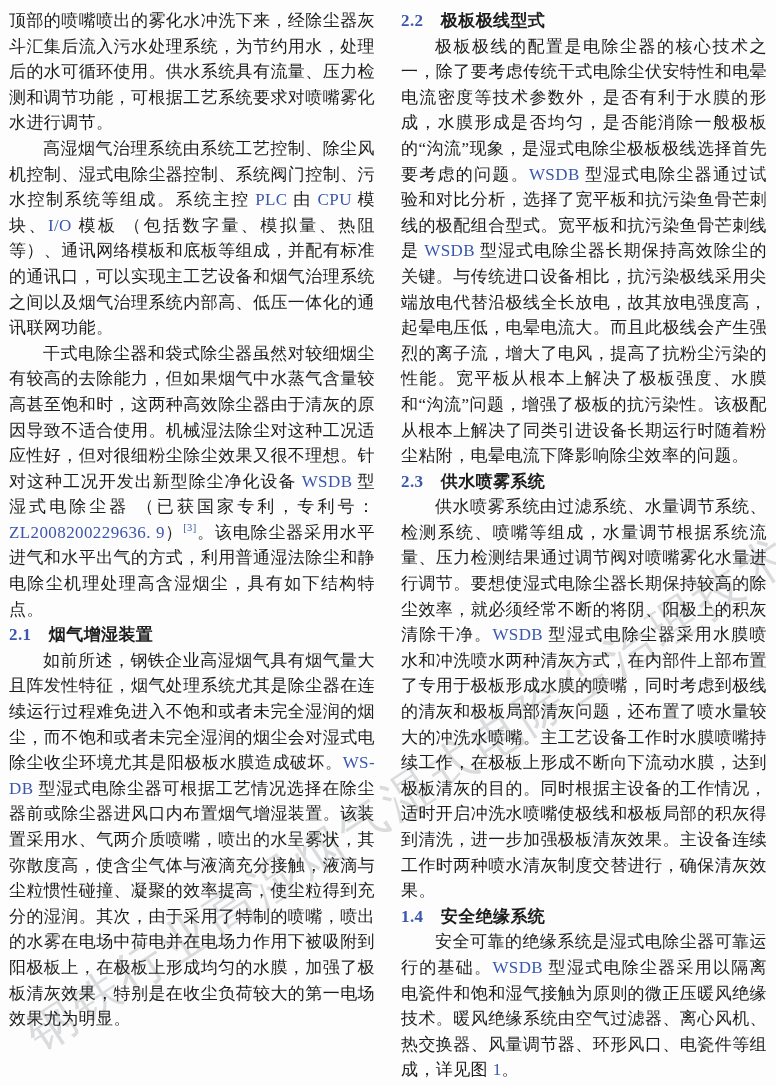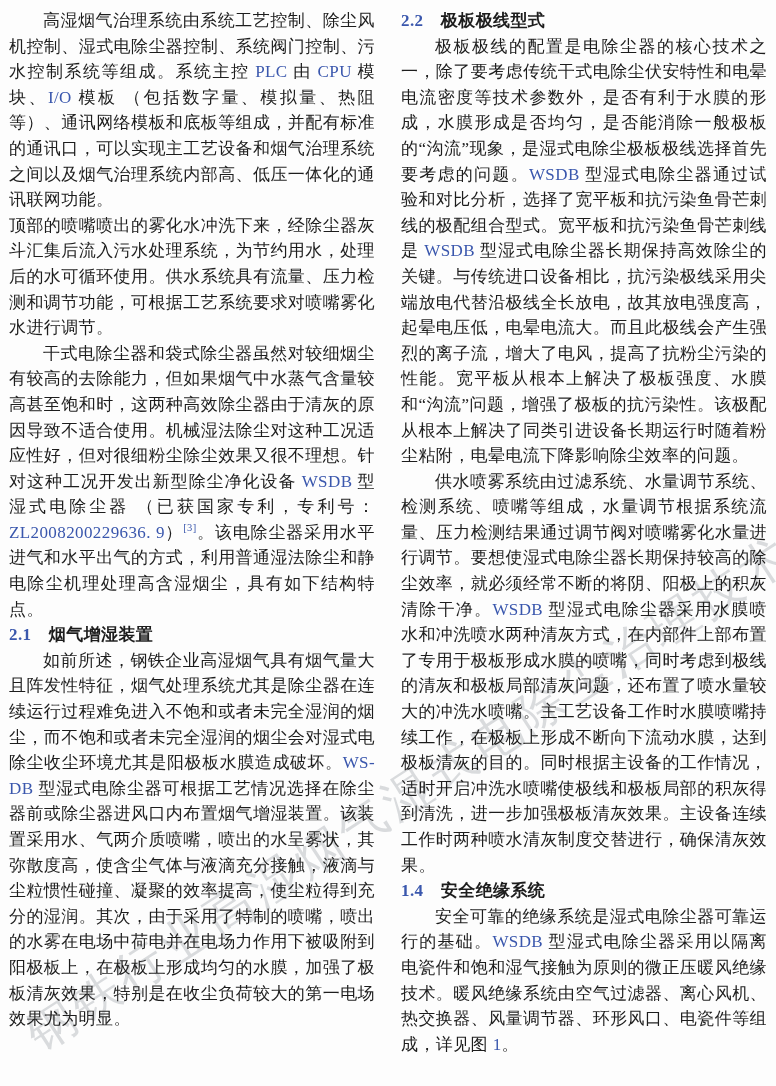--- a/index.html
+++ b/index.html
@@ -68,26 +68,27 @@
     color: var(--latin, #3a57ad);
     line-height: 0;
   }
 </style>
 </head>
 <body>
 
 <div class="page">
   <div class="watermark">钢铁行业高湿烟气湿式电除尘治理技术</div>
   <div class="col col-left">
+      <p class="para">顶部的喷嘴喷出的雾化水冲洗下来，经除尘器灰斗汇集后流入污水处理系统，为节约用水，处理后的水可循环使用。供水系统具有流量、压力检测和调节功能，可根据工艺系统要求对喷嘴雾化水进行调节。</p>
       <p class="para indent">高湿烟气治理系统由系统工艺控制、除尘风机控制、湿式电除尘器控制、系统阀门控制、污水控制系统等组成。系统主控 <span class="latin">PLC</span> 由 <span class="latin">CPU</span> 模块、<span class="latin">I/O</span> 模板 （包括数字量、模拟量、热阻等）、通讯网络模板和底板等组成，并配有标准的通讯口，可以实现主工艺设备和烟气治理系统之间以及烟气治理系统内部高、低压一体化的通讯联网功能。</p>
-      <p class="para">顶部的喷嘴喷出的雾化水冲洗下来，经除尘器灰斗汇集后流入污水处理系统，为节约用水，处理后的水可循环使用。供水系统具有流量、压力检测和调节功能，可根据工艺系统要求对喷嘴雾化水进行调节。</p>
       <p class="para indent">干式电除尘器和袋式除尘器虽然对较细烟尘有较高的去除能力，但如果烟气中水蒸气含量较高甚至饱和时，这两种高效除尘器由于清灰的原因导致不适合使用。机械湿法除尘对这种工况适应性好，但对很细粉尘除尘效果又很不理想。针对这种工况开发出新型除尘净化设备 <span class="latin">WSDB</span> 型湿式电除尘器 （已获国家专利，专利号：<span class="latin">ZL2008200229636. 9</span>）<sup class="ref">[3]</sup>。该电除尘器采用水平进气和水平出气的方式，利用普通湿法除尘和静电除尘机理处理高含湿烟尘，具有如下结构特点。</p>
       <div class="subheading"><span class="latin">2.1</span>　烟气增湿装置</div>
       <p class="para indent">如前所述，钢铁企业高湿烟气具有烟气量大且阵发性特征，烟气处理系统尤其是除尘器在连续运行过程难免进入不饱和或者未完全湿润的烟尘，而不饱和或者未完全湿润的烟尘会对湿式电除尘收尘环境尤其是阳极板水膜造成破坏。<span class="latin">WS-DB</span> 型湿式电除尘器可根据工艺情况选择在除尘器前或除尘器进风口内布置烟气增湿装置。该装置采用水、气两介质喷嘴，喷出的水呈雾状，其弥散度高，使含尘气体与液滴充分接触，液滴与尘粒惯性碰撞、凝聚的效率提高，使尘粒得到充分的湿润。其次，由于采用了特制的喷嘴，喷出的水雾在电场中荷电并在电场力作用下被吸附到阳极板上，在极板上形成均匀的水膜，加强了极板清灰效果，特别是在收尘负荷较大的第一电场效果尤为明显。</p>
     </div>
   <div class="col col-right">
       <div class="subheading"><span class="latin">2.2</span>　极板极线型式</div>
       <p class="para indent">极板极线的配置是电除尘器的核心技术之一，除了要考虑传统干式电除尘伏安特性和电晕电流密度等技术参数外，是否有利于水膜的形成，水膜形成是否均匀，是否能消除一般极板的“沟流”现象，是湿式电除尘极板极线选择首先要考虑的问题。<span class="latin">WSDB</span> 型湿式电除尘器通过试验和对比分析，选择了宽平板和抗污染鱼骨芒刺线的极配组合型式。宽平板和抗污染鱼骨芒刺线是 <span class="latin">WSDB</span> 型湿式电除尘器长期保持高效除尘的关键。与传统进口设备相比，抗污染极线采用尖端放电代替沿极线全长放电，故其放电强度高，起晕电压低，电晕电流大。而且此极线会产生强烈的离子流，增大了电风，提高了抗粉尘污染的性能。宽平板从根本上解决了极板强度、水膜和“沟流”问题，增强了极板的抗污染性。该极配从根本上解决了同类引进设备长期运行时随着粉尘粘附，电晕电流下降影响除尘效率的问题。</p>
+      <div class="subheading"><span class="latin">2.3</span>　供水喷雾系统</div>
       <p class="para indent">供水喷雾系统由过滤系统、水量调节系统、检测系统、喷嘴等组成，水量调节根据系统流量、压力检测结果通过调节阀对喷嘴雾化水量进行调节。要想使湿式电除尘器长期保持较高的除尘效率，就必须经常不断的将阴、阳极上的积灰清除干净。<span class="latin">WSDB</span> 型湿式电除尘器采用水膜喷水和冲洗喷水两种清灰方式，在内部件上部布置了专用于极板形成水膜的喷嘴，同时考虑到极线的清灰和极板局部清灰问题，还布置了喷水量较大的冲洗水喷嘴。主工艺设备工作时水膜喷嘴持续工作，在极板上形成不断向下流动水膜，达到极板清灰的目的。同时根据主设备的工作情况，适时开启冲洗水喷嘴使极线和极板局部的积灰得到清洗，进一步加强极板清灰效果。主设备连续工作时两种喷水清灰制度交替进行，确保清灰效果。</p>
       <div class="subheading"><span class="latin">1.4</span>　安全绝缘系统</div>
       <p class="para indent">安全可靠的绝缘系统是湿式电除尘器可靠运行的基础。<span class="latin">WSDB</span> 型湿式电除尘器采用以隔离电瓷件和饱和湿气接触为原则的微正压暖风绝缘技术。暖风绝缘系统由空气过滤器、离心风机、热交换器、风量调节器、环形风口、电瓷件等组成，详见图 <span class="latin">1</span>。</p>
     </div>
 </div>
 
 </body></html>

